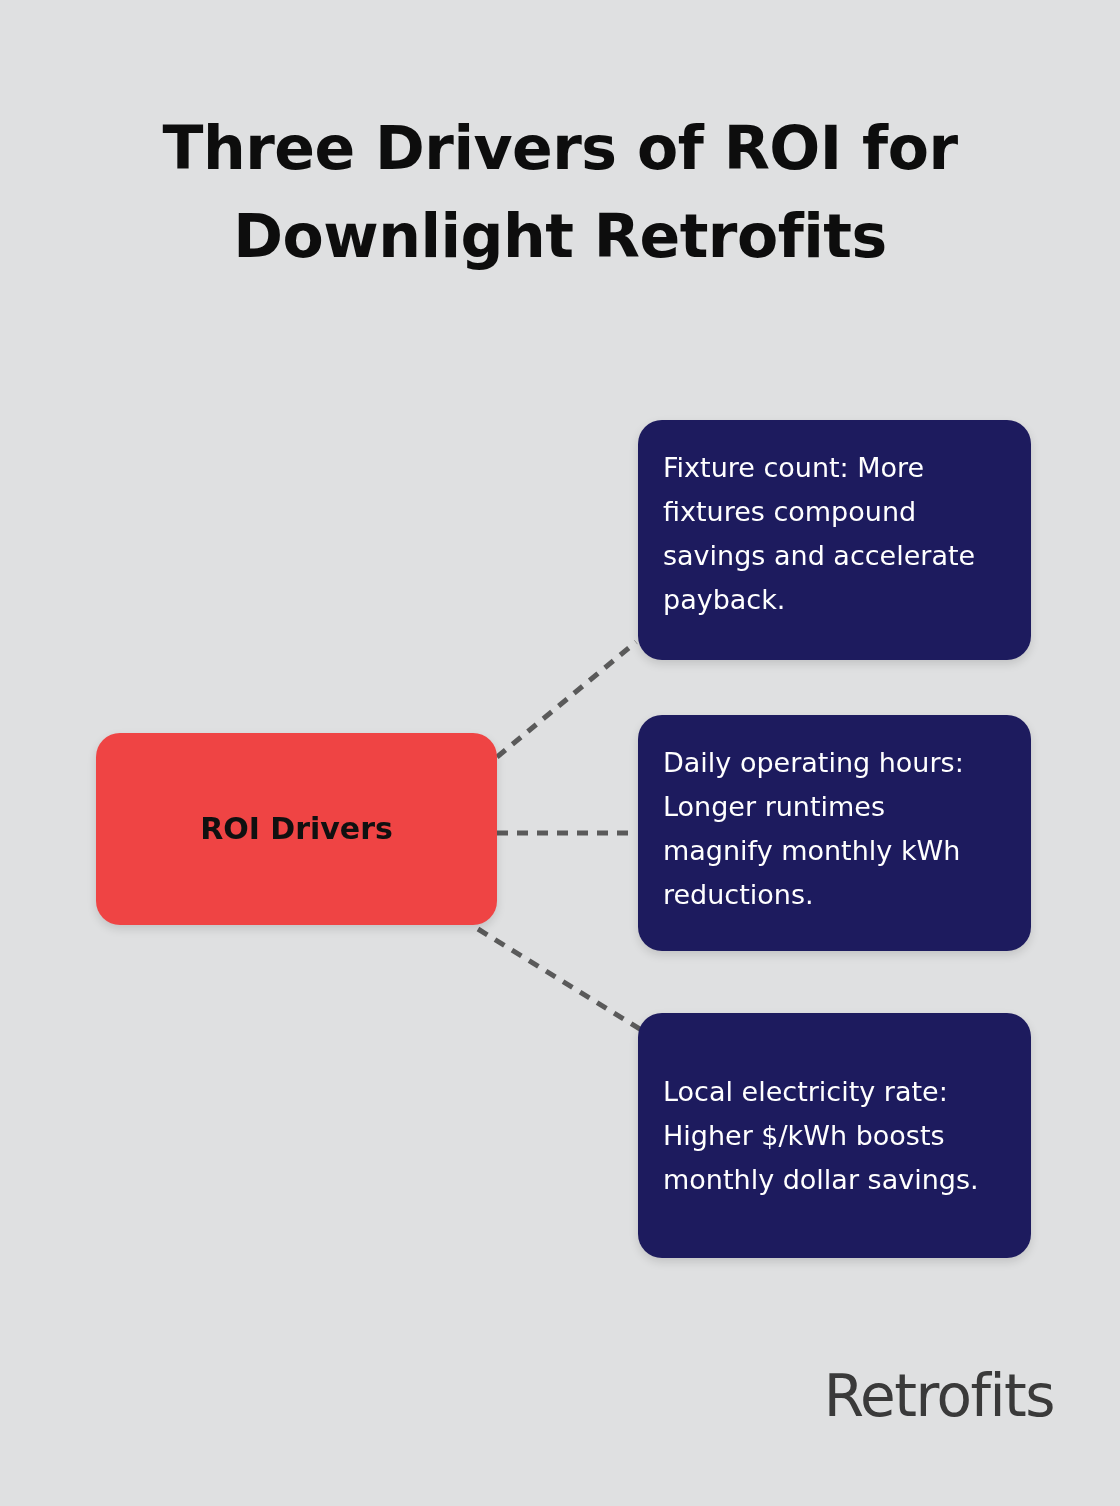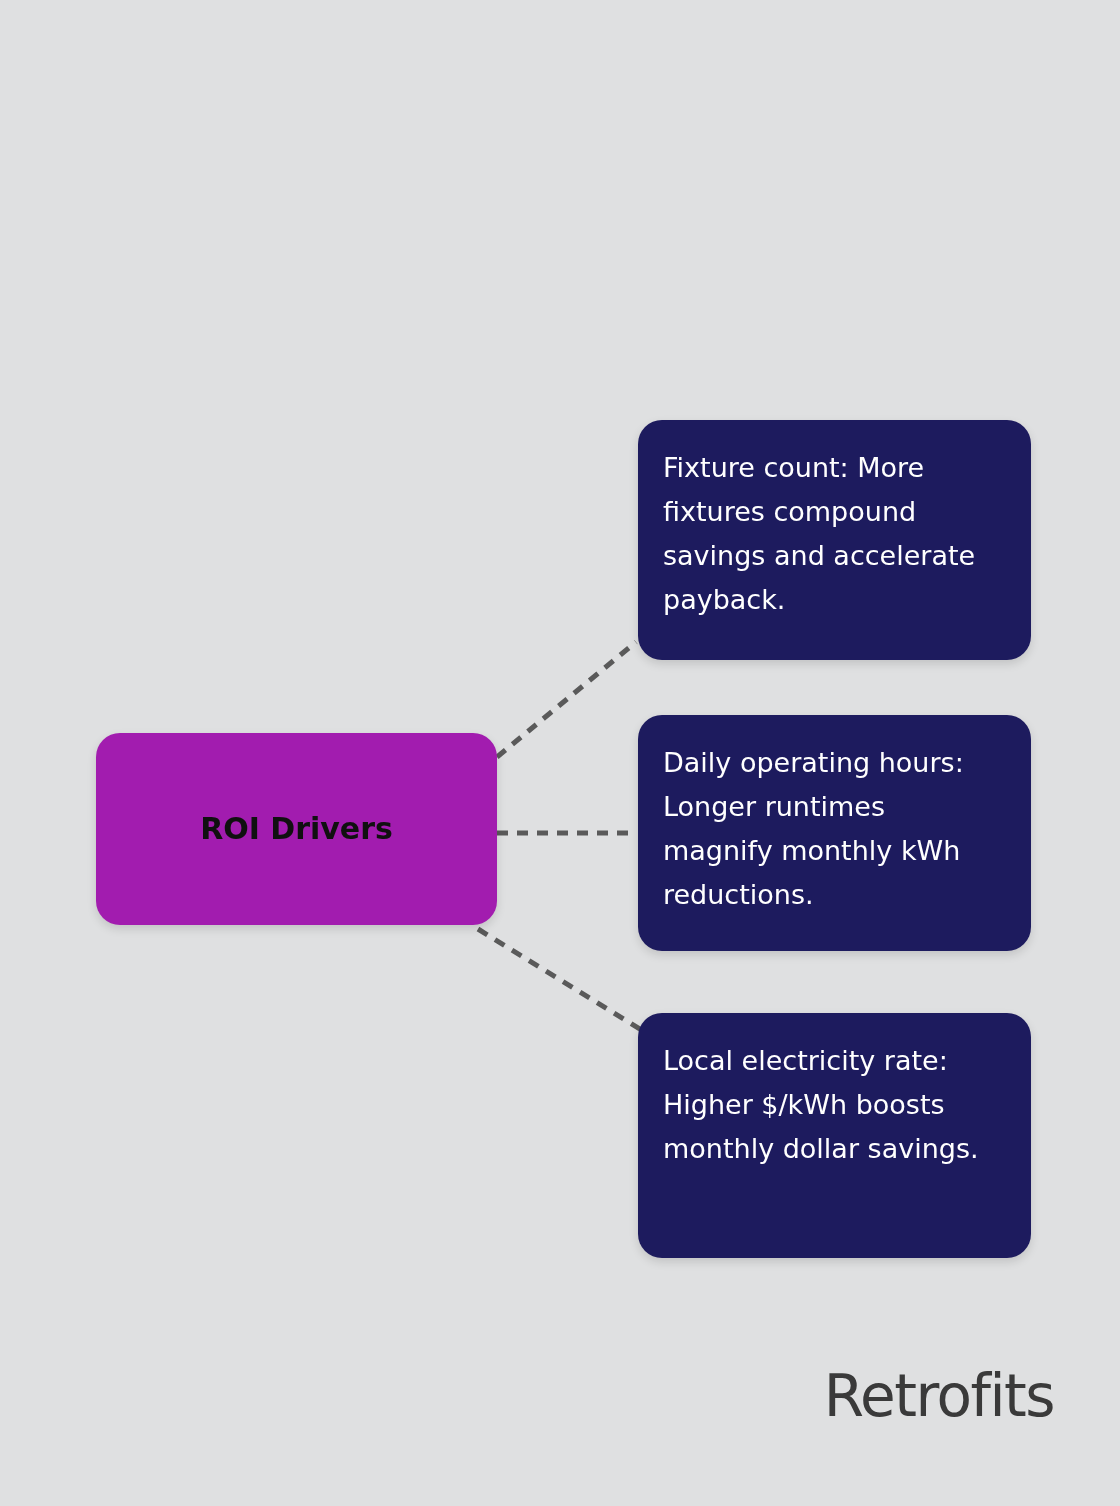--- a/index.html
+++ b/index.html
@@ -48,21 +48,21 @@
     pointer-events: none;
   }
 
   
   .center-node {
     position: absolute;
     left: 96px;
     top: 733px;
     width: 401px;
     height: 192px;
-    background: #a21caf;
+    background: #ef4444;
     border-radius: 24px;
     box-shadow: 0 4px 10px rgba(0, 0, 0, 0.13);
     display: flex;
     align-items: center;
     justify-content: center;
     box-sizing: border-box;
   }
   .center-node-label {
     font-size: 30px;
     font-weight: 700;
@@ -87,40 +87,42 @@
   }
   .card-text {
     color: #ffffff;
     font-size: 27px;
     line-height: 44px;
     font-weight: 400;
   }
 
   #card-0 { top: 420px;  height: 240px; }
   #card-1 { top: 715px;  height: 236px; }
-  #card-2 { top: 1013px; height: 245px; }
+  #card-2 { top: 1013px; height: 245px; align-items: center; }
 
   
   .brand {
     position: absolute;
     right: 66px;
     top: 1364px;
     font-size: 58px;
     font-weight: 400;
     letter-spacing: -1.5px;
     color: #3a3a3a;
     font-family: "DejaVu Sans", "Liberation Sans", sans-serif;
     line-height: 64px;
   }
 </style>
 </head>
 <body>
 
 <div class="canvas">
 
+  <div class="title">Three Drivers of ROI for
+Downlight Retrofits</div>
 
   <svg class="connectors" viewBox="0 0 1120 1506" width="1120" height="1506">
     <line x1="497" y1="757" x2="636" y2="642" stroke="#5a5a5a" stroke-width="5" stroke-dasharray="11 9" stroke-linecap="butt"></line>
     <line x1="497" y1="833" x2="632" y2="833" stroke="#5a5a5a" stroke-width="5" stroke-dasharray="11 9" stroke-linecap="butt"></line>
     <line x1="478" y1="929" x2="643" y2="1031" stroke="#5a5a5a" stroke-width="5" stroke-dasharray="11 9" stroke-linecap="butt"></line>
   </svg>
 
   <div class="center-node">
     <span class="center-node-label">ROI Drivers</span>
   </div>

